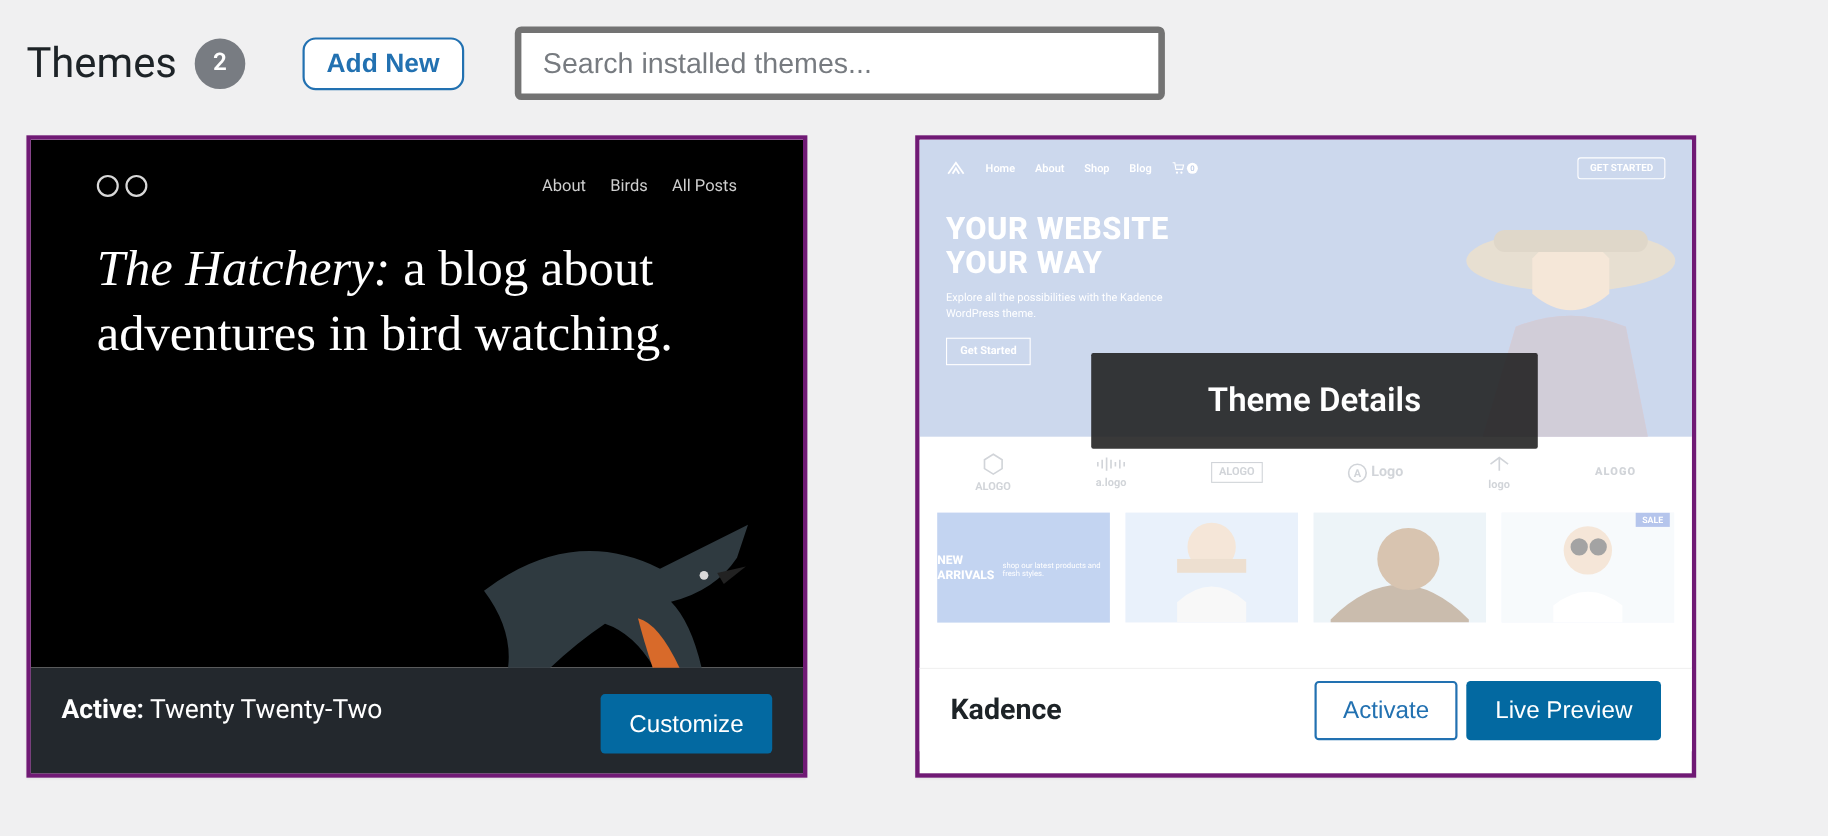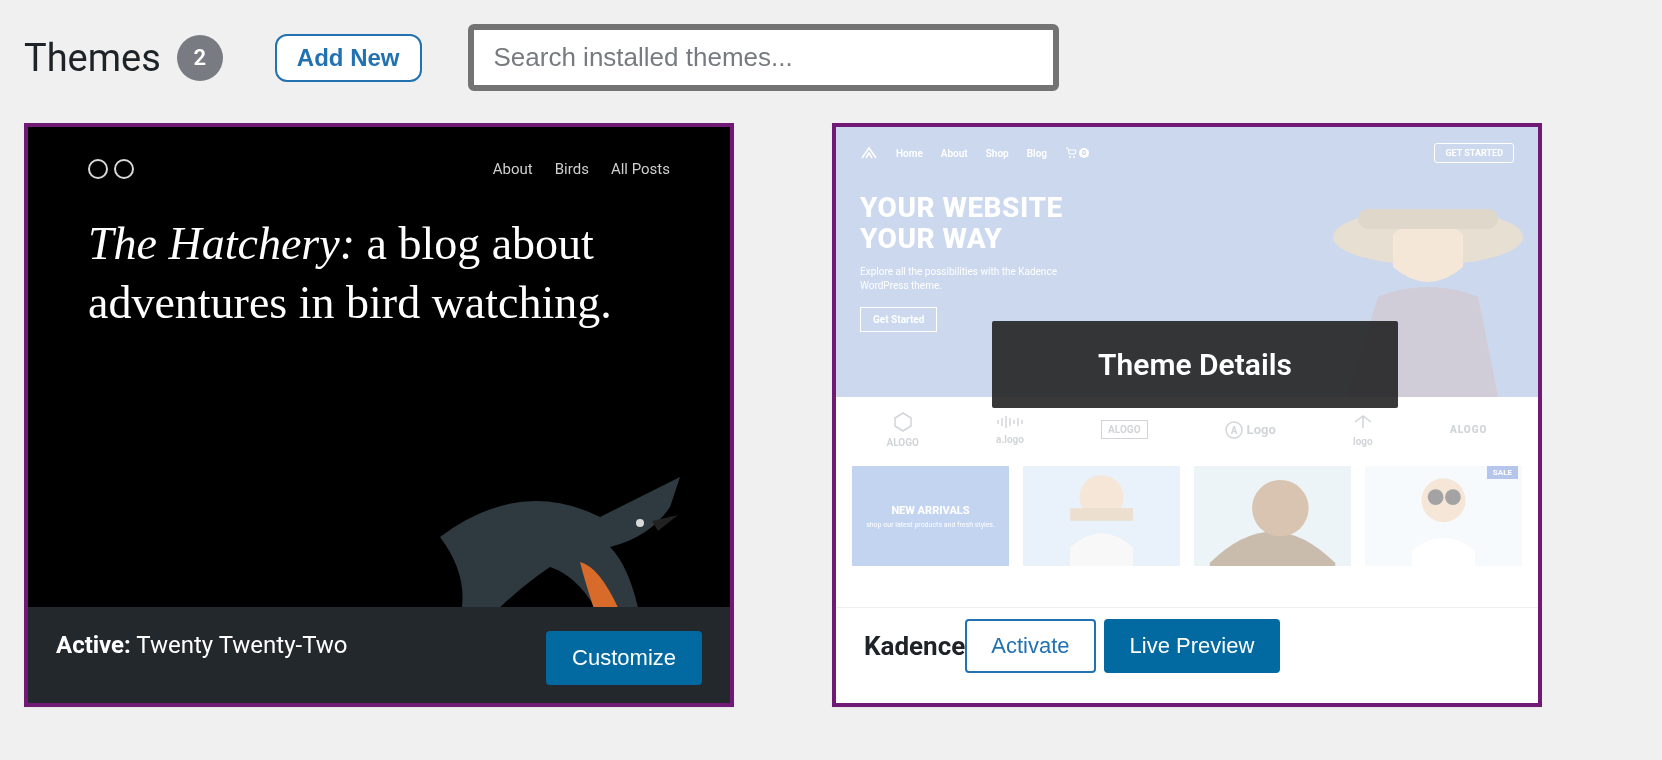--- a/index.html
+++ b/index.html
@@ -113,36 +113,36 @@
   .kad-sub { font-size:10px; margin-top:10px; line-height:1.4; max-width:200px; }
   .kad-gs2 { display:inline-block; border:1px solid #fff; padding:6px 12px; font-size:10px; font-weight:700; margin-top:14px;}
   .kad-person { position:absolute; right:10px; bottom:0; }
 
   .kad-logos { display:flex; justify-content:space-around; align-items:center; padding:14px 12px 18px; color:#9aa1aa; }
   .kad-logos .lg { font-size:10px; font-weight:700; display:flex; flex-direction:column; align-items:center; gap:4px; }
   .kad-logos svg { display:block; }
 
   .kad-tiles { display:flex; gap:14px; padding:0 16px 16px; }
   .kad-tile { flex:1; height:100px; background:#e8eefb; position:relative; overflow:hidden;}
-  .kad-tile.blue { background:#7a9fe0; color:#fff; display:flex; flex-direction:column; align-items:center; justify-content:center; font-size:11px; font-weight:800; }
+  .kad-tile.blue { background:#7a9fe0; color:#fff; display:flex; flex-direction:row; align-items:center; justify-content:center; font-size:11px; font-weight:800; }
   .kad-tile.blue small{font-size:7px; font-weight:400; margin-top:4px;}
   .sale-tag{position:absolute;top:0;right:4px;background:#5c7ed6;color:#fff;font-size:8px;padding:2px 6px;font-weight:700;}
 
   .dim-overlay { position:absolute; inset:0; background:rgba(255,255,255,0.55); }
 
   .theme-details-btn {
     position:absolute; left:156px; right:140px; top:194px;
     background:rgba(30,30,30,0.88); color:#fff;
     font-size:30px; font-weight:600;
     text-align:center; padding:26px 0; border-radius:2px; cursor:pointer;
   }
 
   .kad-footer {
     background:#fff; border-top:1px solid #eee;
-    display:flex; align-items:center; 
+    display:flex; align-items:center; justify-content:space-between;
     padding:22px 28px; height:76px;
   }
   .kad-footer .name { font-size:26px; font-weight:700; color:#1d2327; }
   .kad-actions { display:flex; gap:8px; }
   .activate-btn {
     border:2px solid #2271b1; background:#fff; color:#2271b1;
     font-size:22px; font-weight:500; padding:12px 24px; border-radius:4px; cursor:pointer;
   }
   .preview-btn {
     background:#0369a1; color:#fff; border:none;

